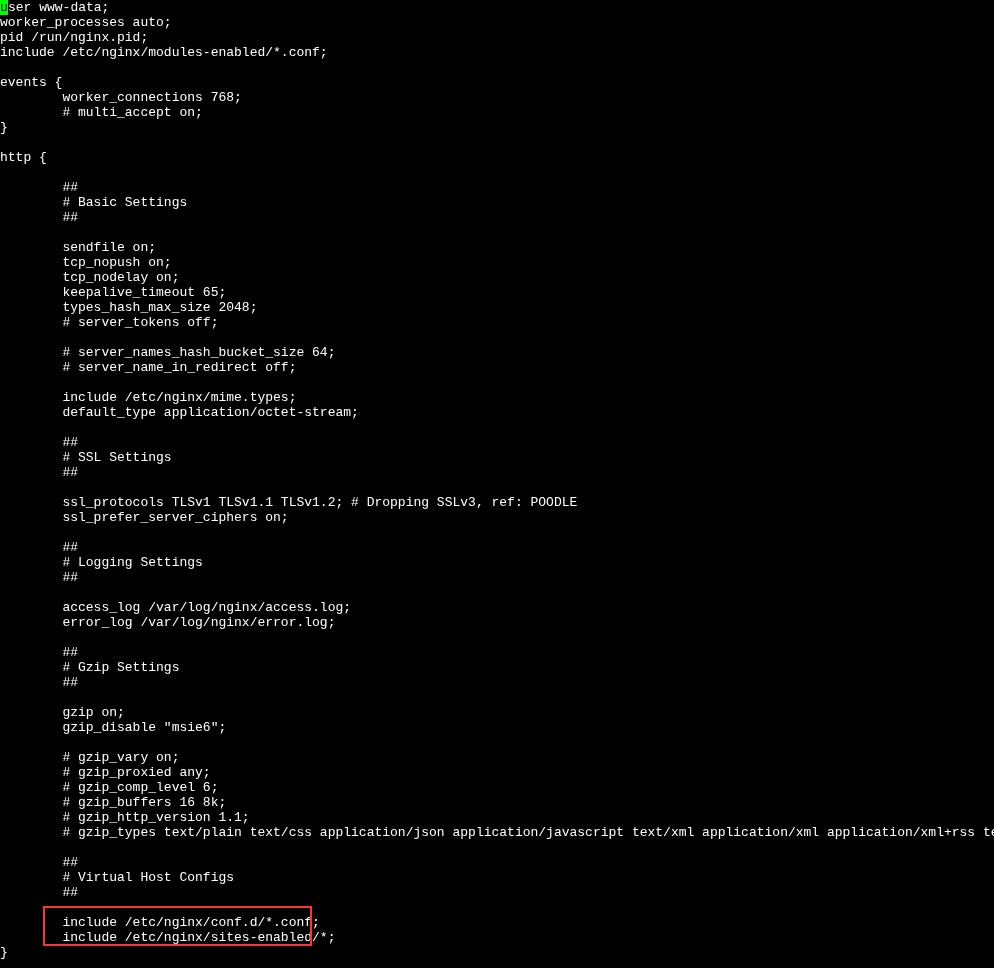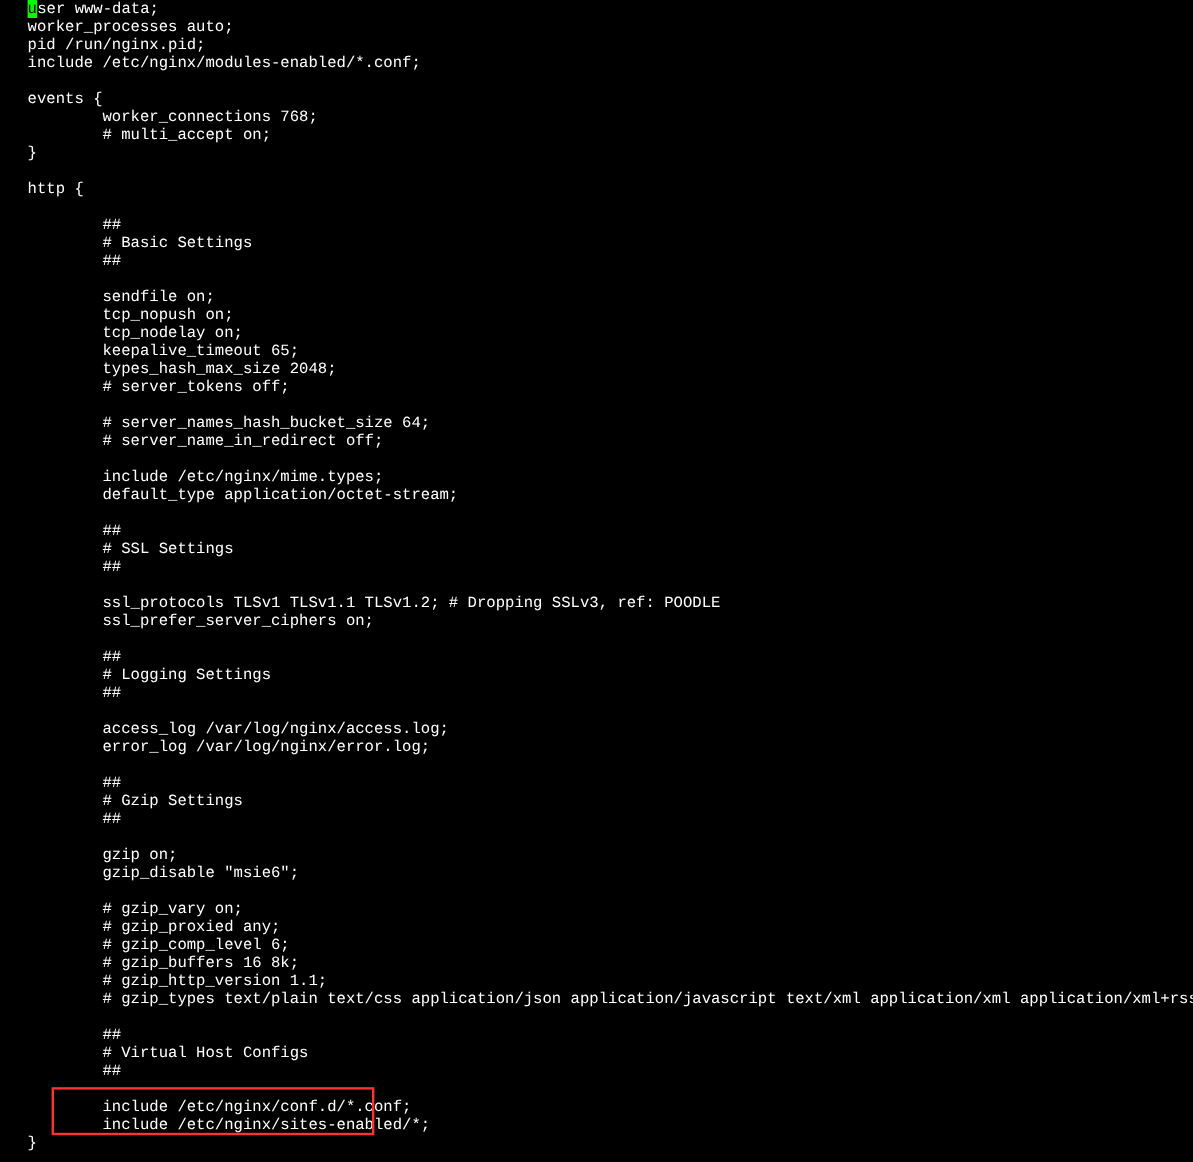--- a/index.html
+++ b/index.html
@@ -14,21 +14,20 @@
       font-size: 13px;
       line-height: 15px;
       width: 994px;
       height: 968px;
       overflow: hidden;
       padding: 0;
     }
     .editor {
       white-space: pre;
       padding: 0;
-      margin-left: 23px;
     }
     .line {
       display: block;
       height: 15px;
     }
     .cursor {
       background: #00ff00;
       color: #000000;
       display: inline-block;
       width: 8px;

